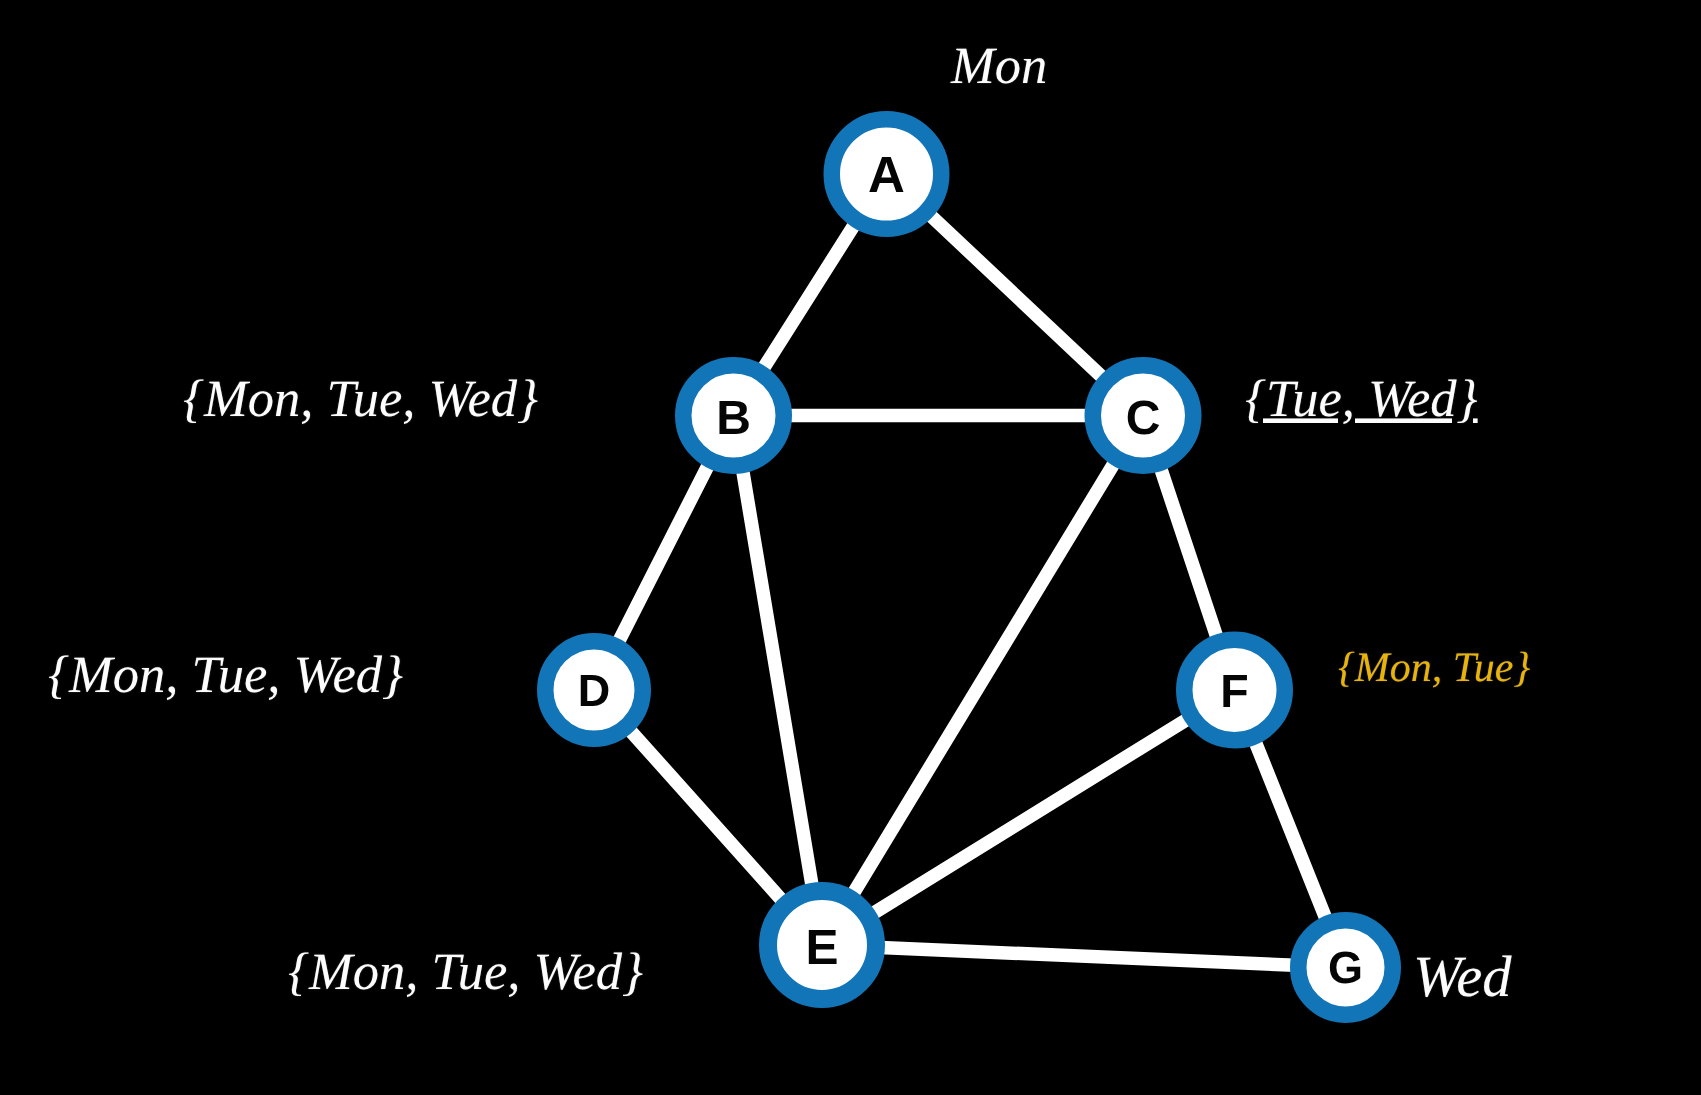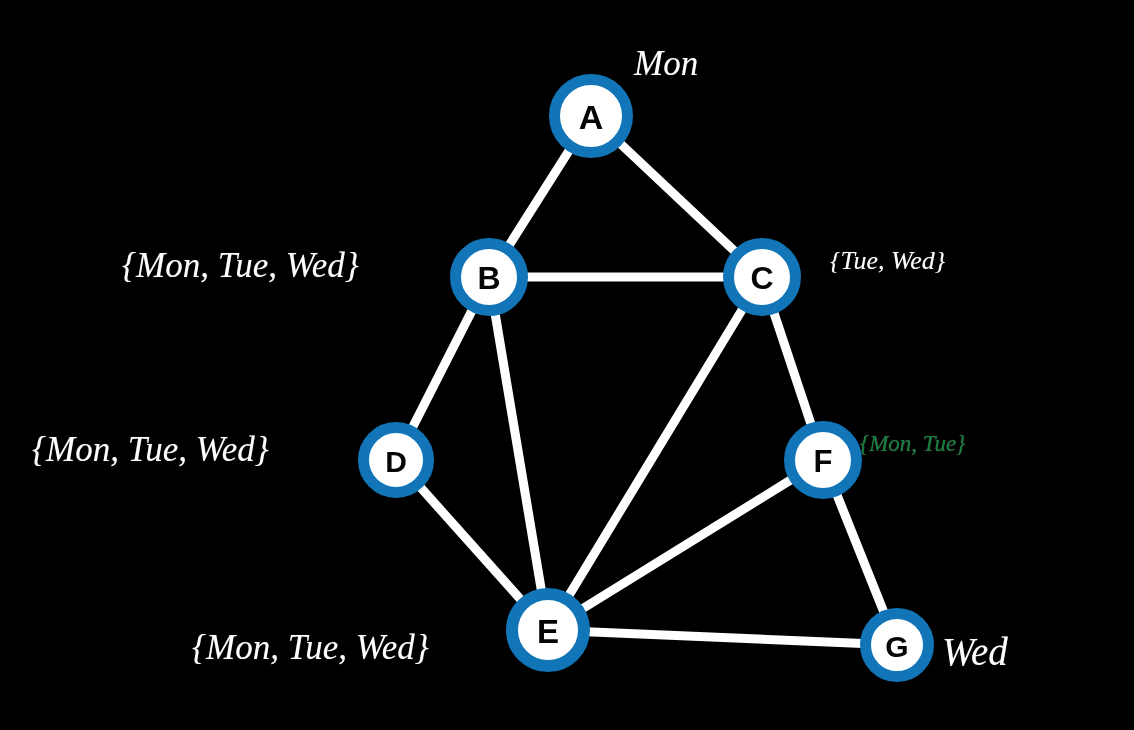--- a/index.html
+++ b/index.html
@@ -92,21 +92,21 @@
           <circle cx="823" cy="460" r="33.5" class="node-ring" fill="#ffffff" stroke="#1175B8" stroke-width="11"></circle>
           <text x="823" y="461" class="node-letter" font-size="31" fill="#050505">F</text>
         </g>
         <g>
           <circle cx="897" cy="645" r="31.5" class="node-ring" fill="#ffffff" stroke="#1175B8" stroke-width="11"></circle>
           <text x="897" y="646" class="node-letter" font-size="30" fill="#050505">G</text>
         </g>
       </g>
   </svg>
   <div id="labels-layer">
-      <div class="domain-label" style="left: 634px; top: 46px; font-size: 35px; color: rgb(253, 253, 253);">Mon</div>
+      <div class="domain-label" style="left: 634px; top: 26px; font-size: 35px; color: rgb(253, 253, 253);">Mon</div>
       <div class="domain-label" style="left: 122px; top: 248px; font-size: 35px; color: rgb(253, 253, 253);">{Mon, Tue, Wed}</div>
-      <div class="domain-label" style="left: 830px; top: 248px; font-size: 26px; color: rgb(253, 253, 253);">{Tue, Wed}</div>
+      <div class="domain-label" style="left: 830px; top: 248px; font-size: 35px; color: rgb(253, 253, 253); text-decoration: underline;">{Tue, Wed}</div>
       <div class="domain-label" style="left: 32px; top: 432px; font-size: 35px; color: rgb(253, 253, 253);">{Mon, Tue, Wed}</div>
-      <div class="domain-label" style="left: 860px; top: 432px; font-size: 23px; color: #15803d;">{Mon, Tue}</div>
+      <div class="domain-label" style="left: 892px; top: 432px; font-size: 28px; color: #eab308;">{Mon, Tue}</div>
       <div class="domain-label" style="left: 192px; top: 630px; font-size: 35px; color: rgb(253, 253, 253);">{Mon, Tue, Wed}</div>
       <div class="domain-label" style="left: 942px; top: 632px; font-size: 39px; color: rgb(253, 253, 253);">Wed</div>
     </div>
 </div>
 
 </body></html>

